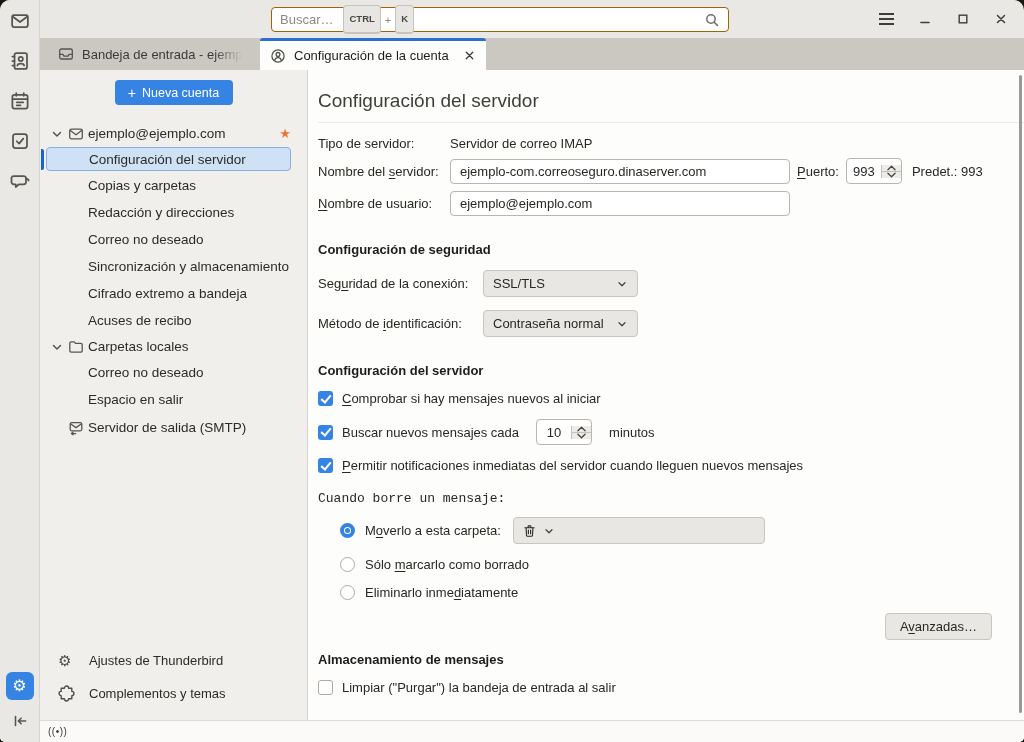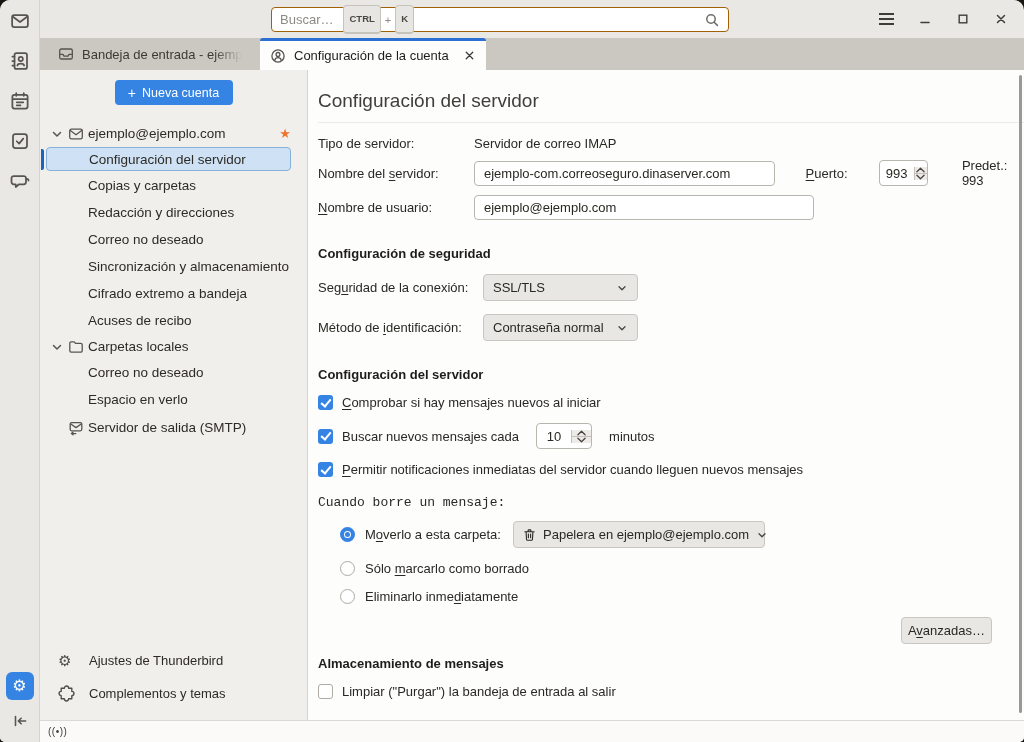--- a/index.html
+++ b/index.html
@@ -75,21 +75,21 @@
   .tree-footer { margin-top:auto; padding-bottom:10px; }
   .frow { height:33px; display:flex; align-items:center; padding-left:18px; gap:13px;
           font-size:13px; color:#2d2b26; cursor:pointer; }
   .ficon { width:18px; display:flex; color:#504e49; font-size:15px; line-height:1; }
 
   
   .main { flex:1; background:#fdfdfc; position:relative; padding-left:10px; overflow:hidden; }
   .scrollbar { position:absolute; right:2px; top:5px; width:3px; height:638px; background:#9a9995; border-radius:2px; }
   .page-title { font-size:19px; font-weight:400; color:#403e39; margin-top:20px; }
   .title-sep { border:none; border-top:1px solid #eceae6; margin:10px 0 13px; }
-  .fieldrow { display:flex; align-items:center; margin-bottom:7px;gap:24px; }
+  .fieldrow { display:flex; align-items:center; margin-bottom:7px; }
   .fl { width:132px; flex:none; }
   .txt-input { height:25px; border:1px solid #b9b6b0; border-radius:4px; background:#fff; padding:0 9px;
                font:13px "Liberation Sans",sans-serif; color:#2a2823; }
   .w340 { width:340px; }
   .port-label { margin:0 7px 0 7px; }
   .spinner { display:flex; height:26px; border:1px solid #b9b6b0; border-radius:4px; background:#fff; overflow:hidden;align-items:center; }
   .spinner input { width:34px; border:none; text-align:center; font:13px "Liberation Sans",sans-serif; color:#2a2823; outline:none; }
   .spin-arrows { width:20px; border-left:1px solid #c4c1bb; display:flex; flex-direction:column; background:#edebe7; }
   .spin-arrows .sbtn { flex:1; display:flex; align-items:center; justify-content:center; color:#46443f;
                        background:none; border:none; padding:0; cursor:pointer; }
@@ -113,21 +113,21 @@
   .on-delete { margin:18px 0 11px;font-family:Liberation Mono, monospace; }
   .radiorow { display:flex; align-items:center; gap:10px; margin:0 0 13px 22px; }
   .radio { width:15px; height:15px; border-radius:50%; position:relative; flex:none; cursor:pointer; }
   .rd-on { border:4px solid #3584e4; background:#fff; }
   .rd-on::after { content:""; position:absolute; width:5px; height:5px; background:#3584e4;
                   border-radius:50%; left:1px; top:1px; }
   .rd-off { border:1px solid #aeaba5; background:#fff; }
   .move-label { width:138px; flex:none; }
   .dd-folder { width:252px; }
   .advrow { display:flex; justify-content:flex-end; margin:7px 32px 0 0; }
-  .btn { background:#e9e7e3; border:1px solid #c9c6c0; border-radius:4px; height:27px; padding:0 6px;
+  .btn { background:#e9e7e3; border:1px solid #c9c6c0; border-radius:4px; height:27px; padding:0 14px;
          font:13px "Liberation Sans",sans-serif; color:#2a2823; cursor:pointer; }
   .storage-heading { margin-top:12px; }
 
   
   .statusbar { height:22px; flex:none; background:#fbfaf9; border-top:1px solid #dbd9d5;
                display:flex; align-items:center; padding-left:8px; }
   .status-ico { font-size:10px; color:#3c3a35; letter-spacing:0.5px; }
 
   u { text-underline-offset:2px; }
   svg { display:block; }
@@ -313,21 +313,21 @@
             <svg width="16" height="16" viewBox="0 0 16 16" fill="none" stroke="currentColor" stroke-width="1.3" stroke-linecap="round" stroke-linejoin="round">
                 <path d="M1.8 4.2a1.4 1.4 0 0 1 1.4-1.4h3l1.3 1.6h5.3a1.4 1.4 0 0 1 1.4 1.4v6a1.4 1.4 0 0 1-1.4 1.4H3.2a1.4 1.4 0 0 1-1.4-1.4z"></path>
               </svg>
           </span>
           <span>Carpetas locales</span>
         </div>
         <div class="trow child">
           <span>Correo no deseado</span>
         </div>
         <div class="trow child">
-          <span>Espacio en verlo</span>
+          <span>Espacio en salir</span>
         </div>
 
         <div class="trow smtp-row">
           <span class="nicon">
             <svg width="16" height="16" viewBox="0 0 16 16" fill="none" stroke="currentColor" stroke-width="1.3" stroke-linecap="round" stroke-linejoin="round">
                 <rect x="2.2" y="2.6" width="11.6" height="8.2" rx="1.5"></rect>
                 <path d="M2.8 4 8 7.6 13.2 4"></path>
                 <path d="M3.4 13.6h4.4M3.4 13.6l1.6-1.4M3.4 13.6l1.6 1.2"></path>
               </svg>
           </span>
@@ -449,21 +449,20 @@
 
         <div class="radiorow">
           <span class="radio rd-on"></span>
           <span class="move-label">M<u>o</u>verlo a esta carpeta:</span>
           <div class="dropdown dd-folder">
             <span>
               <svg width="13" height="14" viewBox="0 0 14 15" fill="none" stroke="currentColor" stroke-width="1.2" stroke-linecap="round" stroke-linejoin="round">
                   <path d="M2 4h10M5.5 4V2.8a.8.8 0 0 1 .8-.8h1.4a.8.8 0 0 1 .8.8V4M3.3 4l.5 8a1.2 1.2 0 0 0 1.2 1.1h4a1.2 1.2 0 0 0 1.2-1.1l.5-8M5.8 6.5v4M8.2 6.5v4"></path>
                 </svg>
             </span>
-            <span class="dd-label">Papelera en ejemplo@ejemplo.com</span>
             <span class="dd-chev">
                 <svg width="12" height="12" viewBox="0 0 14 14" fill="none" stroke="currentColor" stroke-width="1.5" stroke-linecap="round" stroke-linejoin="round">
                   <path d="M3.5 5.5 7 9l3.5-3.5"></path>
                 </svg>
               </span>
           </div>
         </div>
 
         <div class="radiorow">
           <span class="radio rd-off"></span>

